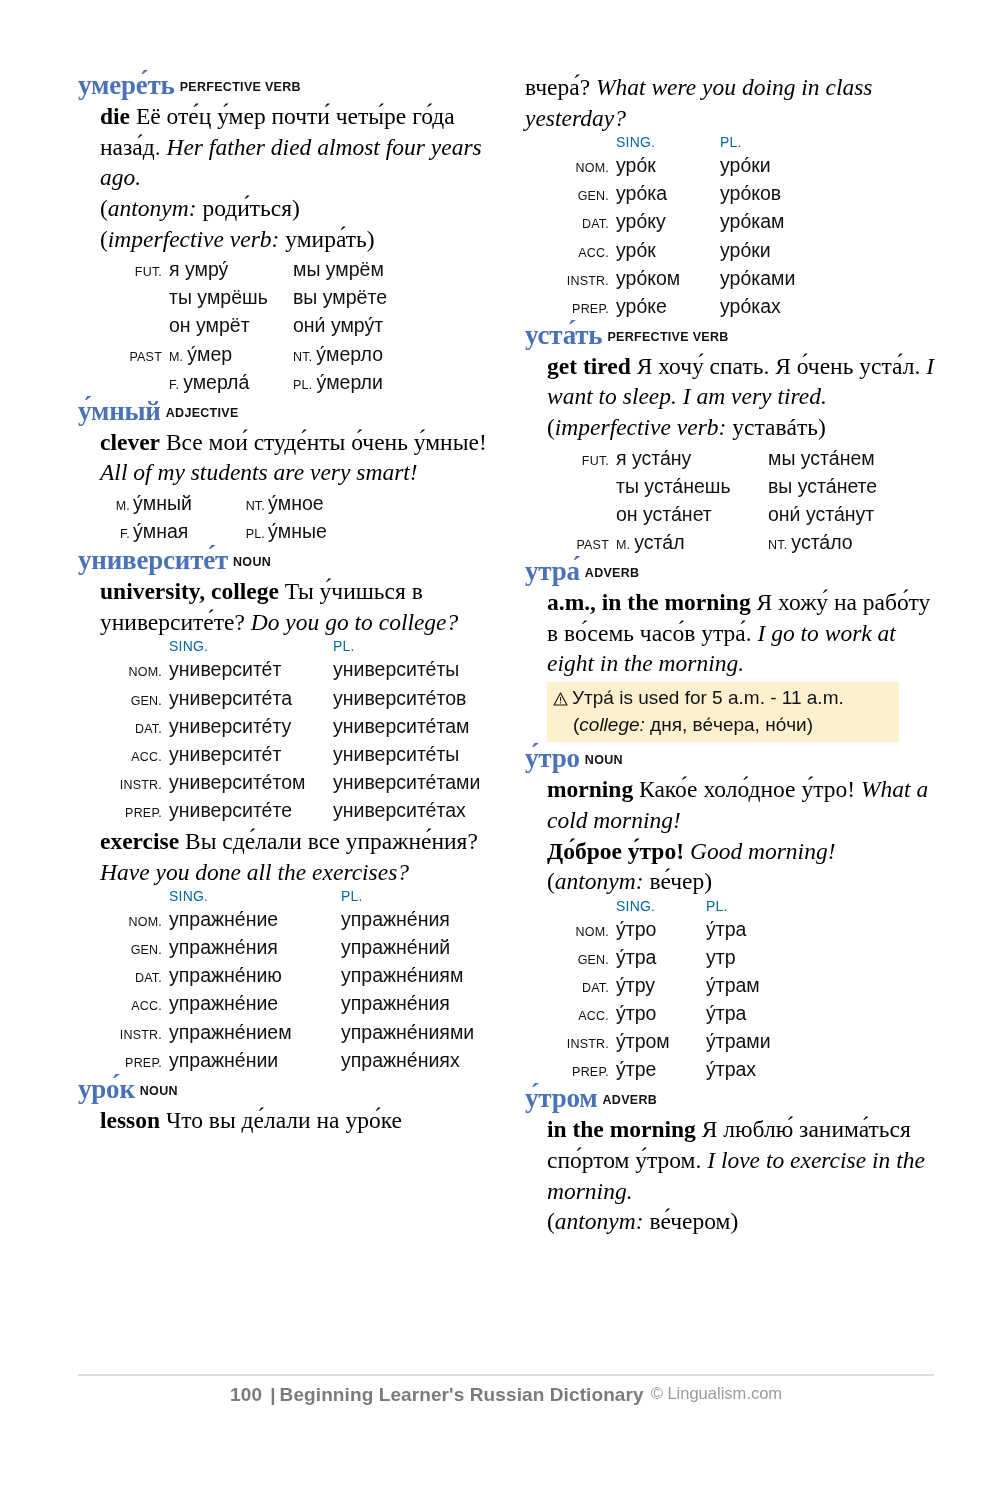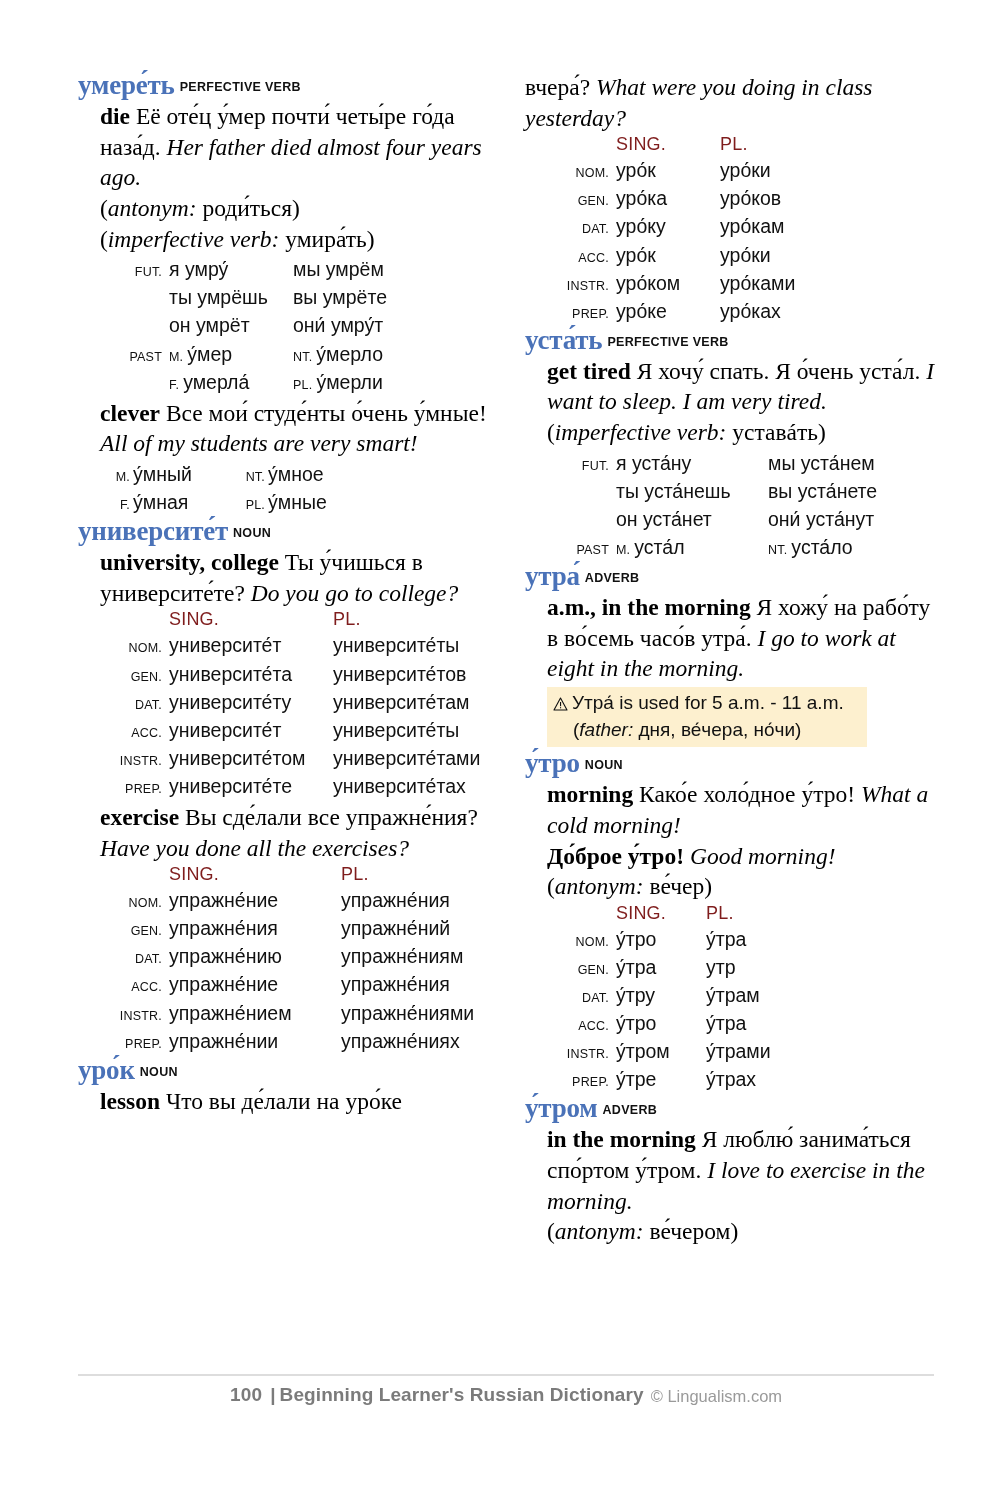--- a/index.html
+++ b/index.html
@@ -93,23 +93,23 @@
     padding-right: 7px;
     color: #111;
     width: 62px;
   }
   table.infl td.val {
     font-size: 19.5px;
     line-height: 1.44;
     color: #111;
   }
   table.infl td.hdr {
-    font-size: 18px;
+    font-size: 14px;
     letter-spacing: 0.2px;
-    color: #7f1d1d;
+    color: #0369a1;
     padding-bottom: 1px;
   }
   table.infl td.sub {
     font-size: 12.5px;
     letter-spacing: 0.2px;
     text-align: left;
     padding-right: 3px;
     color: #111;
   }
 
@@ -125,21 +125,21 @@
   .note {
     background: #fdf0cf;
     margin-left: 22px;
     margin-top: 3px;
     margin-bottom: 3px;
     padding: 3px 8px 5px 6px;
     font-family: "Liberation Sans", sans-serif;
     font-size: 19px;
     line-height: 1.32;
     color: #111;
-    width: 320px;
+    width: 352px;
     box-sizing: border-box;
   }
   .note .warn-icon {
     display: inline-block;
     width: 17px;
     vertical-align: -2px;
     margin-right: 2px;
   }
   .note .l2 { padding-left: 20px; display: block; }
   .note .ital { font-style: italic; }
@@ -153,21 +153,21 @@
     height: 2px;
     background: #dddddd;
   }
   .footer {
     position: absolute;
     left: 78px;
     top: 1384px;
     width: 856px;
     font-family: "Liberation Sans", sans-serif;
     display: flex;
-    align-items: flex-end;
+    align-items: flex-start;
     justify-content: center;
   }
   .footer .pagenum {
     font-weight: bold;
     font-size: 19px;
     color: #7b7b7b;
     letter-spacing: 0.2px;
   }
   .footer .sep {
     font-weight: bold;
@@ -233,20 +233,23 @@
           <tr>
             <td class="lab"></td>
             <td class="val"><span class="gprefix">F.</span><span>умерла́</span></td>
             <td class="val"><span class="gprefix">PL.</span><span>у́мерли</span></td>
           </tr>
         </tbody>
           </table>
       </div>
 
       <div class="entry">
+        <div class="headline">
+          <span class="headword">у́мный</span><span class="pos">ADJECTIVE</span>
+        </div>
         <div class="body">
           <span class="gloss">clever</span>
           <span class="ru">Все мои́ студе́нты о́чень у́мные!</span>
           <span class="ital">All of my students are very smart!</span>
         </div>
         <table class="infl">
           <tbody>
               <tr>
             <td class="sub" style="text-align:right;width:30px">M.</td>
             <td class="val" style="width:92px">у́мный</td>
@@ -467,21 +470,21 @@
           <span class="ital">I go to work at eight in the morning.</span>
         </div>
         <div class="note">
           <span class="warn-icon">
             <svg width="15" height="14" viewBox="0 0 15 14" aria-hidden="true">
               <polygon points="7.5,1 14,13 1,13" fill="none" stroke="#111" stroke-width="1.1" stroke-linejoin="round"></polygon>
               <rect x="7" y="5" width="1.1" height="4.2" fill="#111"></rect>
               <rect x="7" y="10.2" width="1.1" height="1.1" fill="#111"></rect>
             </svg>
           </span><span>Утра́ is used for 5 a.m. - 11 a.m.</span>
-          <span class="l2">(<span class="ital">father:</span> <span>дня, ве́чера, но́чи</span>)</span>
+          <span class="l2">(<span class="ital">college:</span> <span>дня, ве́чера, но́чи</span>)</span>
         </div>
       </div>
 
       <div class="entry">
         <div class="headline">
           <span class="headword">у́тро</span><span class="pos">NOUN</span>
         </div>
         <div class="body">
           <span class="gloss">morning</span>
           <span class="ru">Како́е холо́дное у́тро!</span>

